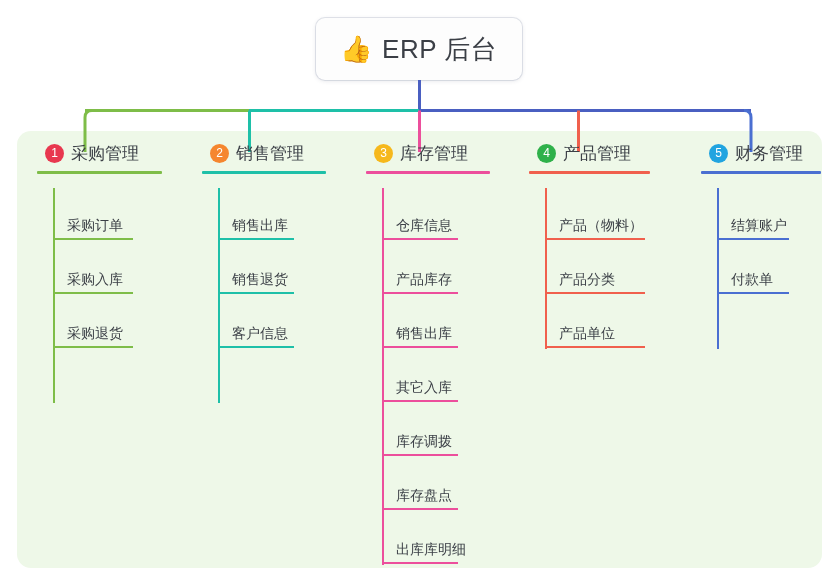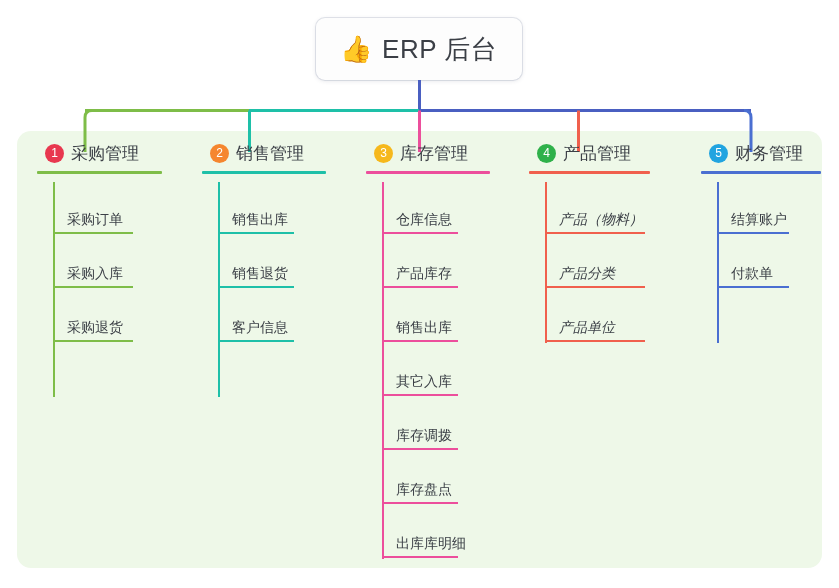--- a/index.html
+++ b/index.html
@@ -51,21 +51,21 @@
   }
   .badge{
     width:19px;height:19px;border-radius:50%;
     display:inline-flex;align-items:center;justify-content:center;
     color:#fff;font-size:12px;line-height:1;font-weight:400;
     flex:none;
   }
   .head-label{font-size:17px;color:#3c4047;}
   .head-rule{height:3px;border-radius:1px;margin-top:5px;}
 
-  .items{position:relative;margin-top:8px;}
+  .items{position:relative;margin-top:14px;}
   .spine{position:absolute;left:30px;top:0;width:2px;}
   .item{
     position:relative;
     height:54px;
   }
   .item-label{
     position:absolute;
     left:44px;bottom:7px;
     font-size:14px;color:#3c4047;white-space:nowrap;
   }
@@ -187,21 +187,21 @@
           <div class="item-rule" style="background: rgb(236, 79, 156); width: 76px;"></div>
         </div>
       </div>
     </div>
   <div class="col" id="col-3" style="left:515px;">
       <div class="col-head">
         <span class="badge" style="background: rgb(47, 177, 74);">4</span>
         <span class="head-label">产品管理</span>
       </div>
       <div class="head-rule" style="background: rgb(240, 96, 77); width: 121px; margin-left: 14px;"></div>
-      <div class="items" style="height: 162px; font-style: italic;">
+      <div class="items" style="height: 162px;">
         <div class="spine" style="background: rgb(240, 96, 77); height: 161px;"></div>
         <div class="item">
           <span class="item-label">产品（物料）</span>
           <div class="item-rule" style="background: rgb(240, 96, 77); width: 100px;"></div>
         </div>
         <div class="item">
           <span class="item-label">产品分类</span>
           <div class="item-rule" style="background: rgb(240, 96, 77); width: 100px;"></div>
         </div>
         <div class="item">

